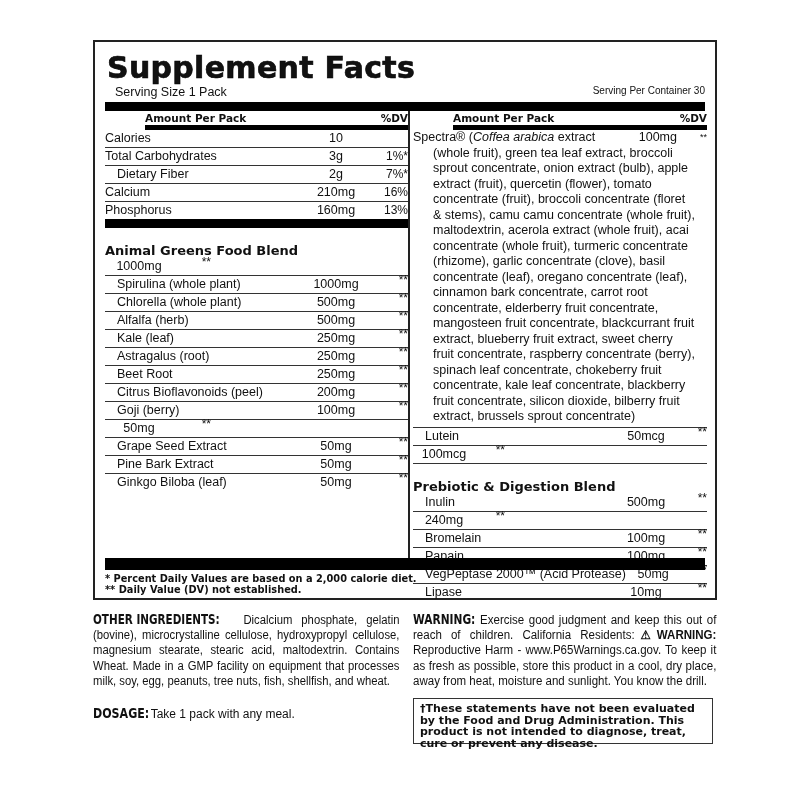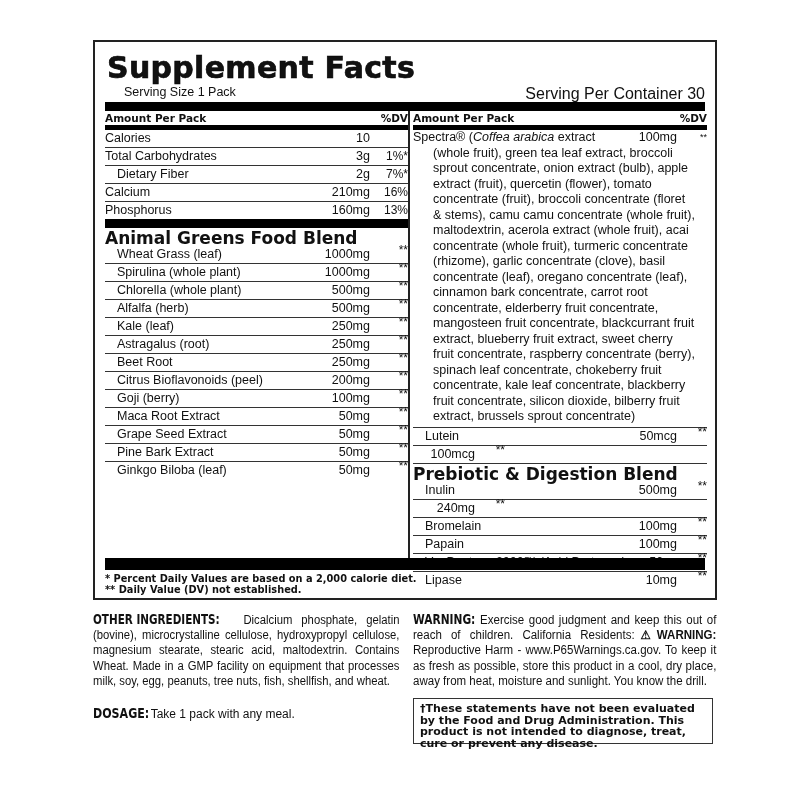--- a/index.html
+++ b/index.html
@@ -1,35 +1,35 @@
 <!DOCTYPE html>
 <html><head>
 <meta charset="utf-8">
 <style>
   html, body { margin:0; padding:0; background:#ffffff; }
   body { width:800px; height:800px; position:relative; overflow:hidden; font-family:"Liberation Sans", sans-serif; color:#111; }
   .panel { position:absolute; left:93px; top:40px; width:624px; height:560px; border:2px solid #222; box-sizing:border-box; }
   .title { position:absolute; left:12px; top:8px; font-family:"DejaVu Sans", sans-serif; font-weight:900; font-size:30px; letter-spacing:0.3px; -webkit-text-stroke:0.6px #000; }
-  .serving-size { position:absolute; left:29px; top:43px; font-size:12.5px; }
-  .serving-per { position:absolute; right:10px; top:43px; font-size:16px;margin-left:42px; }
+  .serving-size { position:absolute; left:20px; top:43px; font-size:12.5px; }
+  .serving-per { position:absolute; right:10px; top:43px; font-size:10px;margin-left:42px; }
   .top-bar { position:absolute; left:10px; right:10px; top:60px; height:9px; background:#000; }
   .col { position:absolute; top:69px; }
   .col-left { left:10px; width:303px; }
   .col-right { left:318px; width:294px; }
   .divider { position:absolute; left:313px; top:69px; width:2px; height:447px; background:#222; }
-  .hdr { display:flex; justify-content:space-between; font-family:"DejaVu Sans", sans-serif; font-weight:bold; font-size:10.5px; height:14px; line-height:15px; border-bottom:5px solid #000; }
+  .hdr { display:flex; justify-content:space-between; font-family:"DejaVu Sans", sans-serif; font-weight:bold; font-size:10.5px; height:14px; line-height:15px; border-bottom:5px solid #000;margin-left:40px; }
   .row { display:flex; align-items:flex-end; font-size:12.5px; height:17px; line-height:17px; border-bottom:1px solid #333; }
   .row.noline { border-bottom:none; }
   .row .name { flex:1; white-space:nowrap; }
-  .row .amt { width:68px; text-align:right; }
+  .row .amt { width:68px; text-align:center; }
   .row .dv { width:38px; text-align:right; font-size:12px; }
   .row.sub .name { padding-left:12px; }
   .row.ind .name { padding-left:12px; }
   .thick-bar { height:9px; background:#000; }
-  .section { font-family:"DejaVu Sans", sans-serif; font-weight:bold; font-size:17px; line-height:15px; padding-top:3px; }
+  .section { font-family:"DejaVu Sans", sans-serif; font-weight:bold; font-size:13px; line-height:15px; padding-top:15px; }
   .dvstar { font-size:9px; position:relative; top:-4px; }
   .spectra { font-size:12.5px; line-height:15.5px; border-bottom:1px solid #333; padding-bottom:2px; }
   .spectra .first { display:flex;align-items:flex-end; }
   .spectra .first .name { flex:1; }
   .spectra .first .amt { width:60px; text-align:right; }
   .spectra .first .dv { width:30px; text-align:right; font-size:9px; }
   .spectra .rest { padding-left:20px; padding-right:12px; }
   .right-row .amt { width:62px; }
   .right-row .dv { width:30px; }
   .bottom-bar { position:absolute; left:10px; right:10px; top:516px; height:12px; background:#000; }
@@ -77,21 +77,20 @@
     </div>
     <div class="row noline">
       <span class="name">Phosphorus</span>
       <span class="amt">160mg</span>
       <span class="dv">13%</span>
     </div>
     <div class="thick-bar"></div>
 
     <div class="section">Animal Greens Food Blend</div>
     <div class="row ind">
-      <span class="name">Wheat Grass (leaf)</span>
       <span class="amt">1000mg</span>
       <span class="dv dvstar">**</span>
     </div>
     <div class="row ind">
       <span class="name">Spirulina (whole plant)</span>
       <span class="amt">1000mg</span>
       <span class="dv dvstar">**</span>
     </div>
     <div class="row ind">
       <span class="name">Chlorella (whole plant)</span>
@@ -123,21 +122,20 @@
       <span class="name">Citrus Bioflavonoids (peel)</span>
       <span class="amt">200mg</span>
       <span class="dv dvstar">**</span>
     </div>
     <div class="row ind">
       <span class="name">Goji (berry)</span>
       <span class="amt">100mg</span>
       <span class="dv dvstar">**</span>
     </div>
     <div class="row ind">
-      <span class="name">Maca Root Extract</span>
       <span class="amt">50mg</span>
       <span class="dv dvstar">**</span>
     </div>
     <div class="row ind">
       <span class="name">Grape Seed Extract</span>
       <span class="amt">50mg</span>
       <span class="dv dvstar">**</span>
     </div>
     <div class="row ind">
       <span class="name">Pine Bark Extract</span>

